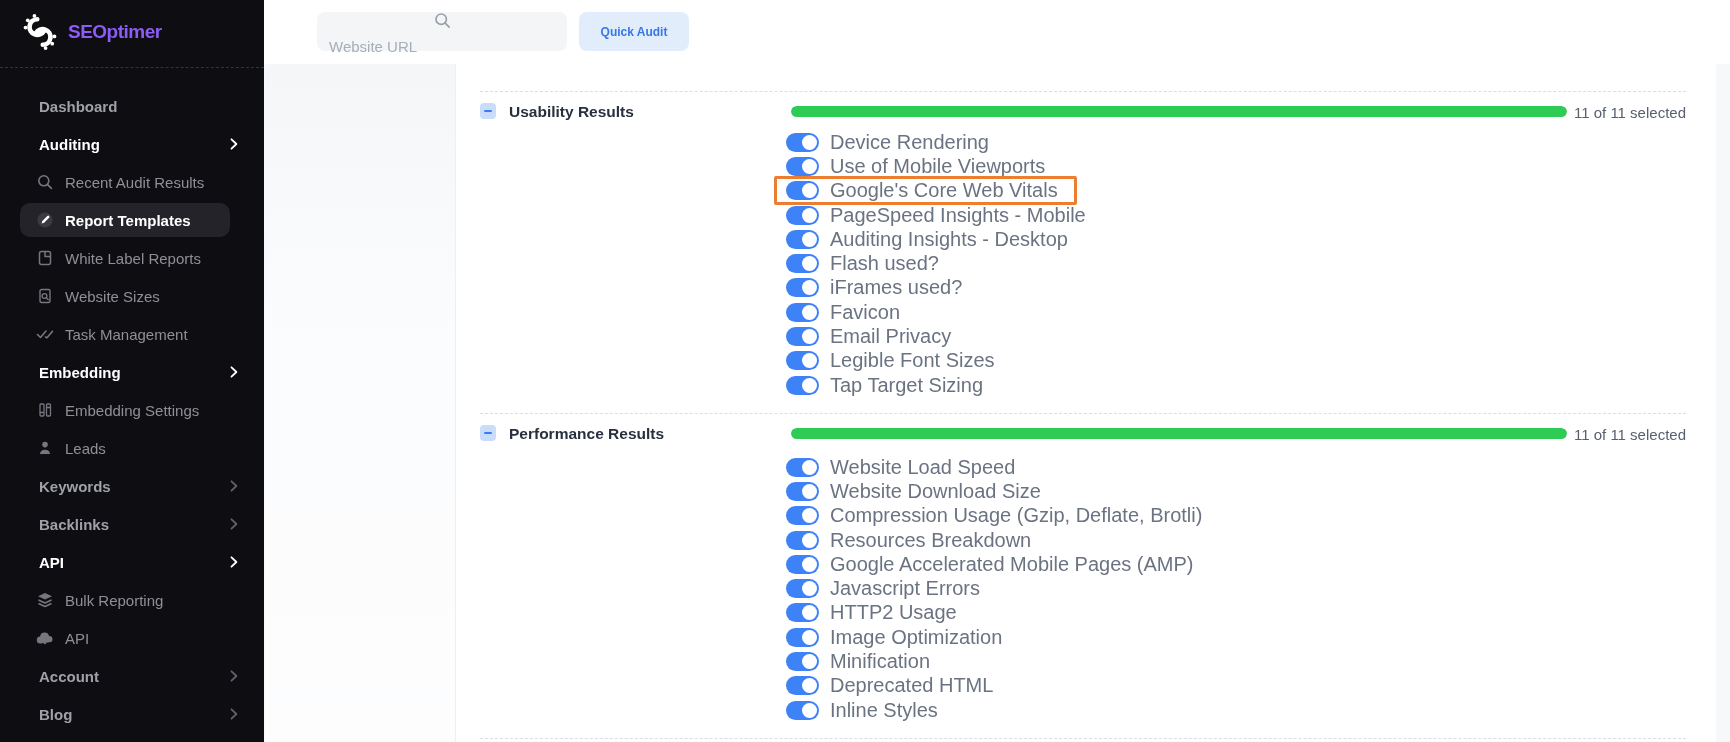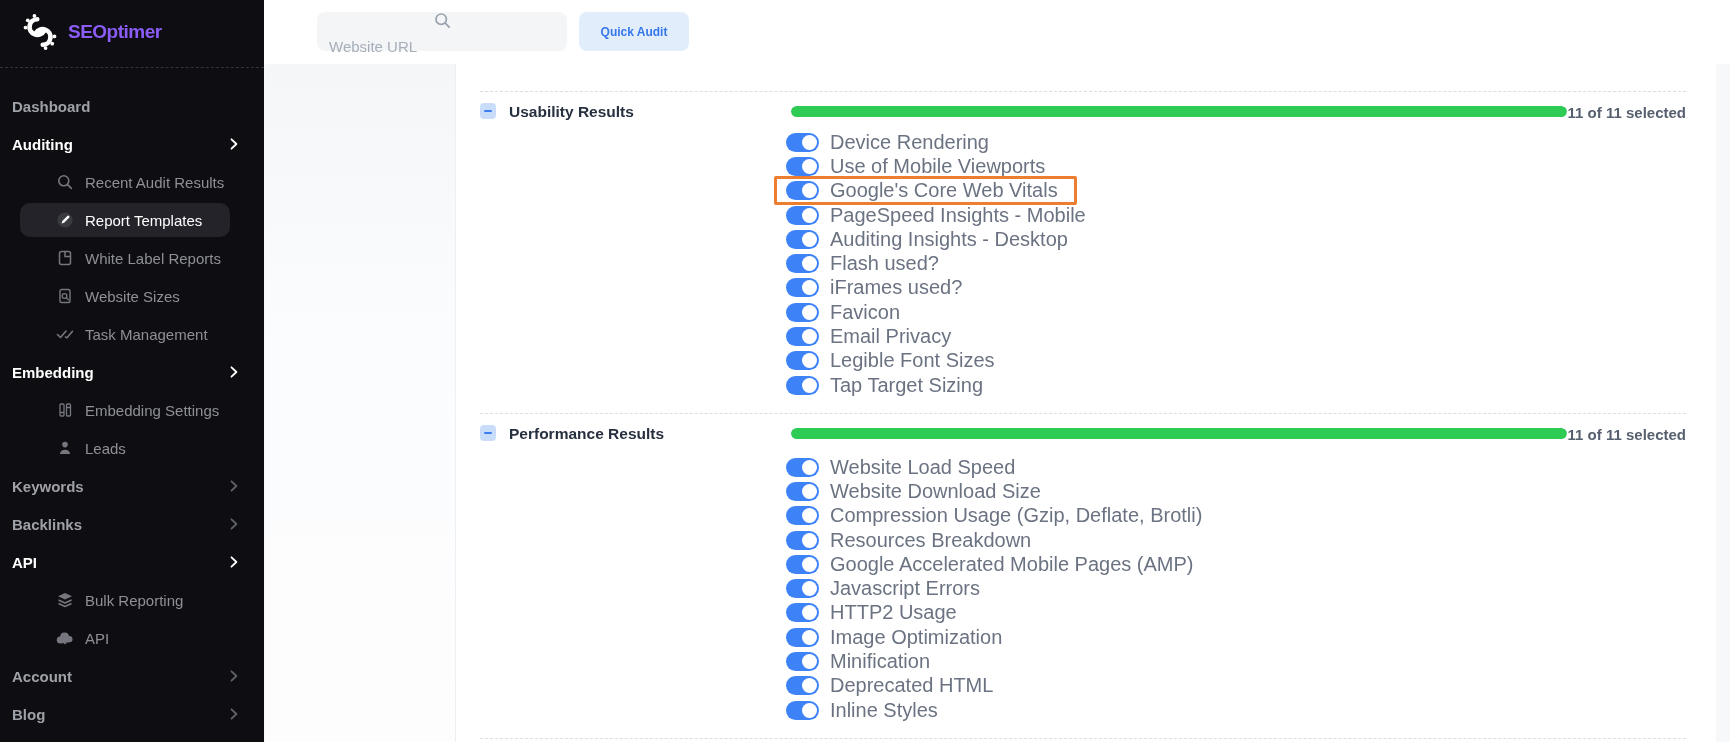--- a/index.html
+++ b/index.html
@@ -7,28 +7,28 @@
   body { font-family:"Liberation Sans", sans-serif; background:#f7f8f9; }
   .app { position:relative; width:1730px; height:742px; }
 
   
   .sidebar { position:absolute; left:0; top:0; width:264px; height:742px; background:#0e0e12; z-index:5; }
   .logo-row { position:absolute; left:18px; top:9px; height:46px; display:flex; align-items:center; gap:6px; }
   .logo-mark { width:44px; height:44px; display:flex; align-items:center; justify-content:center; color:#fff; }
   .logo-text { color:#8b5cf6; font-size:19px; font-weight:800; letter-spacing:-0.5px; }
   .sb-divider { position:absolute; left:0; top:67px; width:264px; border-top:1px dashed rgba(255,255,255,0.16); }
   .sb-nav { position:absolute; left:0; top:87px; width:264px; }
-  .sb-item { position:relative; height:38px; display:flex; align-items:center; padding-left:12px; cursor:pointer; }
-  .sb-item.sub { padding-left:56px; }
+  .sb-item { position:relative; height:38px; display:flex; align-items:center; padding-left:39px; cursor:pointer; }
+  .sb-item.sub { padding-left:36px; }
   .sb-icon { position:relative; z-index:1; width:18px; height:18px; margin-right:11px; display:flex; align-items:center; justify-content:center; color:#76777e; flex:0 0 18px; }
   .sb-label { position:relative; z-index:1; font-size:15px; }
   .sb-item.top .sb-label { color:#9fa1a8; font-weight:700; }
   .sb-item.top.expanded .sb-label { color:#ffffff; }
   .sb-item.sub .sb-label { color:#8e9096; font-weight:400; }
-  .sb-item.sub.active .sb-label { color:#ffffff; font-weight:400; }
+  .sb-item.sub.active .sb-label { color:#ffffff; font-weight:700; }
   .sb-item.sub.active .sb-icon { color:#e8e9ec; }
   .sb-item.active::before { content:""; position:absolute; left:20px; top:2px; width:210px; height:34px; background:#232329; border-radius:10px; }
   .sb-chevron { position:absolute; right:26px; top:50%; transform:translateY(-50%); color:#606269; display:flex; }
   .sb-item.expanded .sb-chevron { color:#ffffff; }
 
   
   .topbar { position:absolute; left:264px; top:0; width:1466px; height:64px; background:#ffffff; z-index:4; }
   .search-box { position:absolute; left:53px; top:12px; width:250px; height:39px; background:#f3f5f7; border-radius:8px; display:flex; align-items:center; padding:0 12px; gap:9px;flex-direction:column; }
   .search-box .mag { color:#99a1ad; display:flex; }
   .search-box input { border:none; outline:none; background:transparent; font-family:"Liberation Sans",sans-serif; font-size:15px; color:#3a4250; width:100%; }
@@ -42,21 +42,21 @@
   .sec { position:absolute; left:24px; width:1206px; border-top:1px dashed #d9dee5; }
   .sec-usability { top:27px; }
   .sec-performance { top:349px; }
   .bottom-divider { position:absolute; left:24px; top:674px; width:1206px; border-top:1px dashed #d9dee5; }
 
   .minus-btn { position:absolute; left:0; top:11px; width:16px; height:16px; background:#c9ddfb; border-radius:4px; border:none; cursor:pointer; display:flex; align-items:center; justify-content:center; padding:0; }
   .minus-line { width:8px; height:2px; background:#3c7ef2; border-radius:1px; }
   .sec-title { position:absolute; left:29px; top:11px; font-size:15.5px; font-weight:700; color:#27303f; }
   .progress { position:absolute; left:311px; top:14px; width:776px; height:11px; background:#e9edf1; border-radius:6px; overflow:hidden; }
   .progress-fill { height:100%; background:#2ecb55; border-radius:6px; }
-  .sel-count { position:absolute; right:0; top:12px; font-size:15px; font-weight:700; color:#57606f; }
+  .sel-count { position:absolute; right:0; top:12px; font-size:15px; font-weight:400; color:#57606f; }
 
   .rows { position:absolute; left:306px; top:38px; }
   .sec-performance .rows { top:41px; }
   .t-row { position:relative; height:24.3px; display:flex; align-items:center; gap:11px; width:max-content; cursor:pointer; }
   .toggle { position:relative; width:33px; height:19px; background:#3e82f7; border-radius:10px; flex:0 0 33px; }
   .toggle .knob { position:absolute; right:2px; top:2px; width:15px; height:15px; background:#ffffff; border-radius:50%; }
   .t-label { font-size:20px; color:#6b7382; white-space:nowrap; }
   .hl-box { position:absolute; left:-12px; right:-19px; top:-2.5px; bottom:-2.5px; border:3px solid #ed7d2f; border-radius:2px; pointer-events:none; }
 </style>
 </head>

